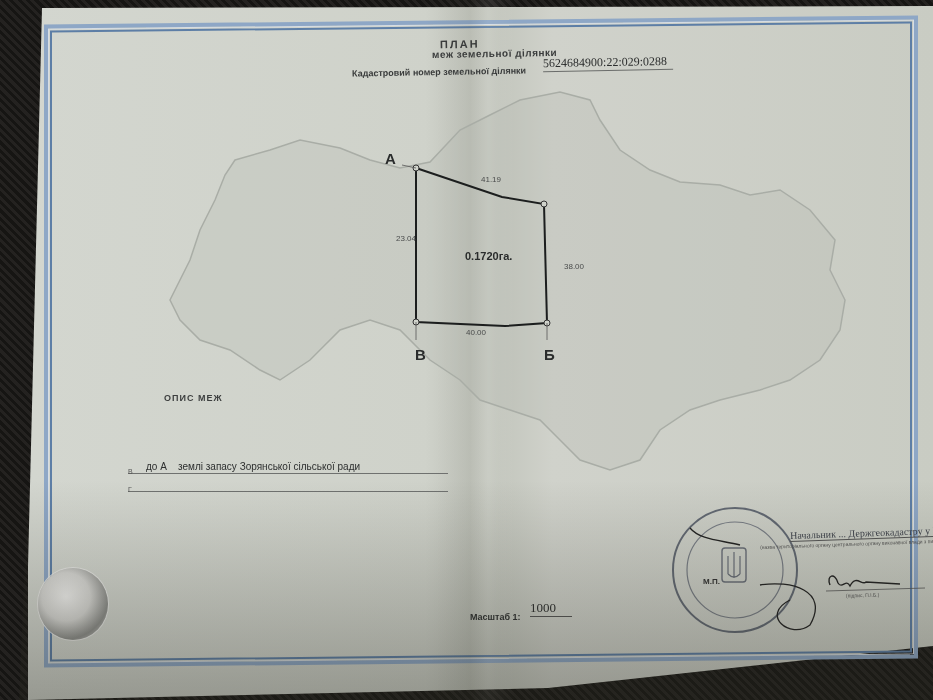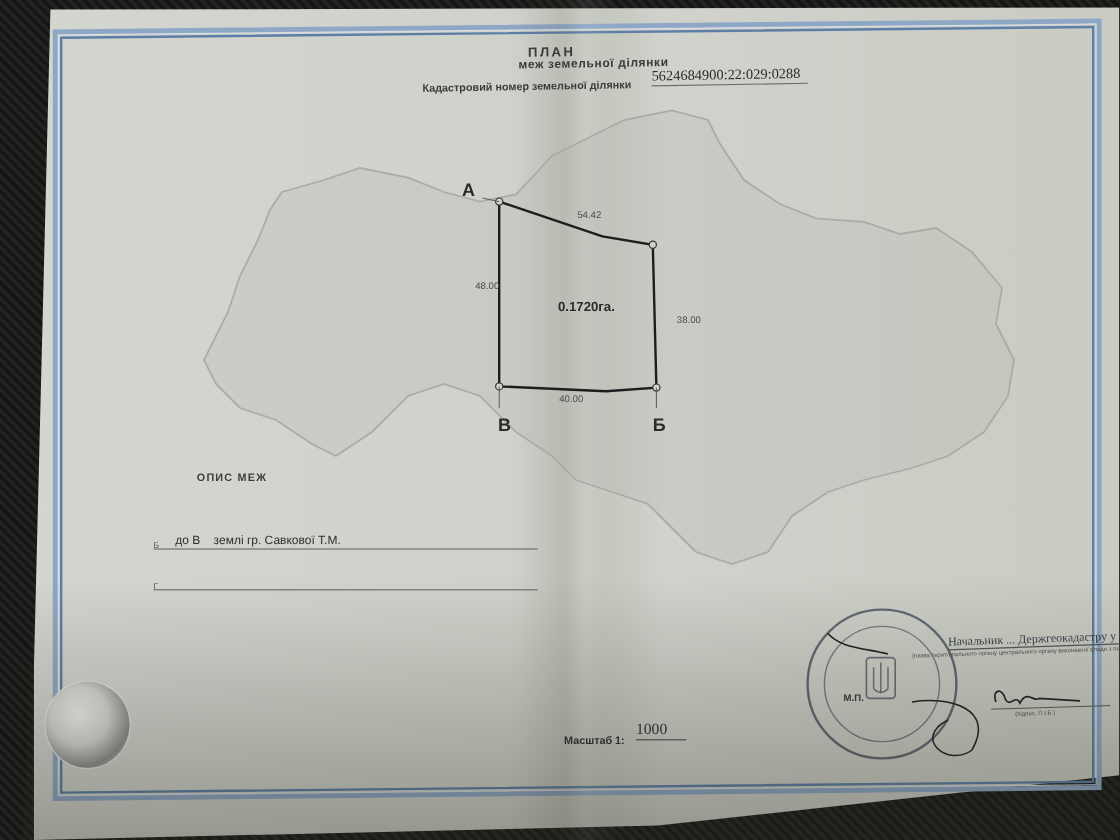--- a/index.html
+++ b/index.html
@@ -127,32 +127,32 @@
     <circle cx="416" cy="322" r="3" fill="#d0d3cb" stroke="#333" stroke-width="1"></circle>
     <line x1="416" y1="322" x2="416" y2="340" stroke="#555" stroke-width="0.8"></line>
     <line x1="547" y1="323" x2="547" y2="340" stroke="#555" stroke-width="0.8"></line>
     <line x1="402" y1="165" x2="416" y2="168" stroke="#555" stroke-width="0.8"></line>
   </svg>
 
   <div class="pt" style="left:385px; top:150px;">А</div>
   <div class="pt" style="left:415px; top:346px;">В</div>
   <div class="pt" style="left:544px; top:346px;">Б</div>
 
-  <div class="dim" style="left:481px; top:175px;">54.42</div>
-  <div class="dim" style="left:396px; top:234px;">48.00</div>
+  <div class="dim" style="left:481px; top:175px;">41.19</div>
+  <div class="dim" style="left:396px; top:234px;">23.04</div>
   <div class="dim" style="left:564px; top:262px;">38.00</div>
   <div class="dim" style="left:466px; top:328px;">40.00</div>
   <div class="area" style="left:465px; top:250px;">0.1720га.</div>
 
   <div class="desc-title">ОПИС МЕЖ</div>
 
-  <div class="desc-row" style="top:441px;">
-    <span class="letter">Б</span>
-    <span class="to">до В</span>
-    <span class="text">землі гр. Савкової Т.М.</span>
+  <div class="desc-row" style="top:457px;">
+    <span class="letter">В</span>
+    <span class="to">до А</span>
+    <span class="text">землі запасу Зорянської сільської ради</span>
   </div>
   <div class="desc-row" style="top:475px;">
     <span class="letter">Г</span>
     <span class="to"></span>
     <span class="text"></span>
   </div>
 
   <div class="scale">Масштаб 1:</div>
   <div class="scale-val">1000</div>
 

